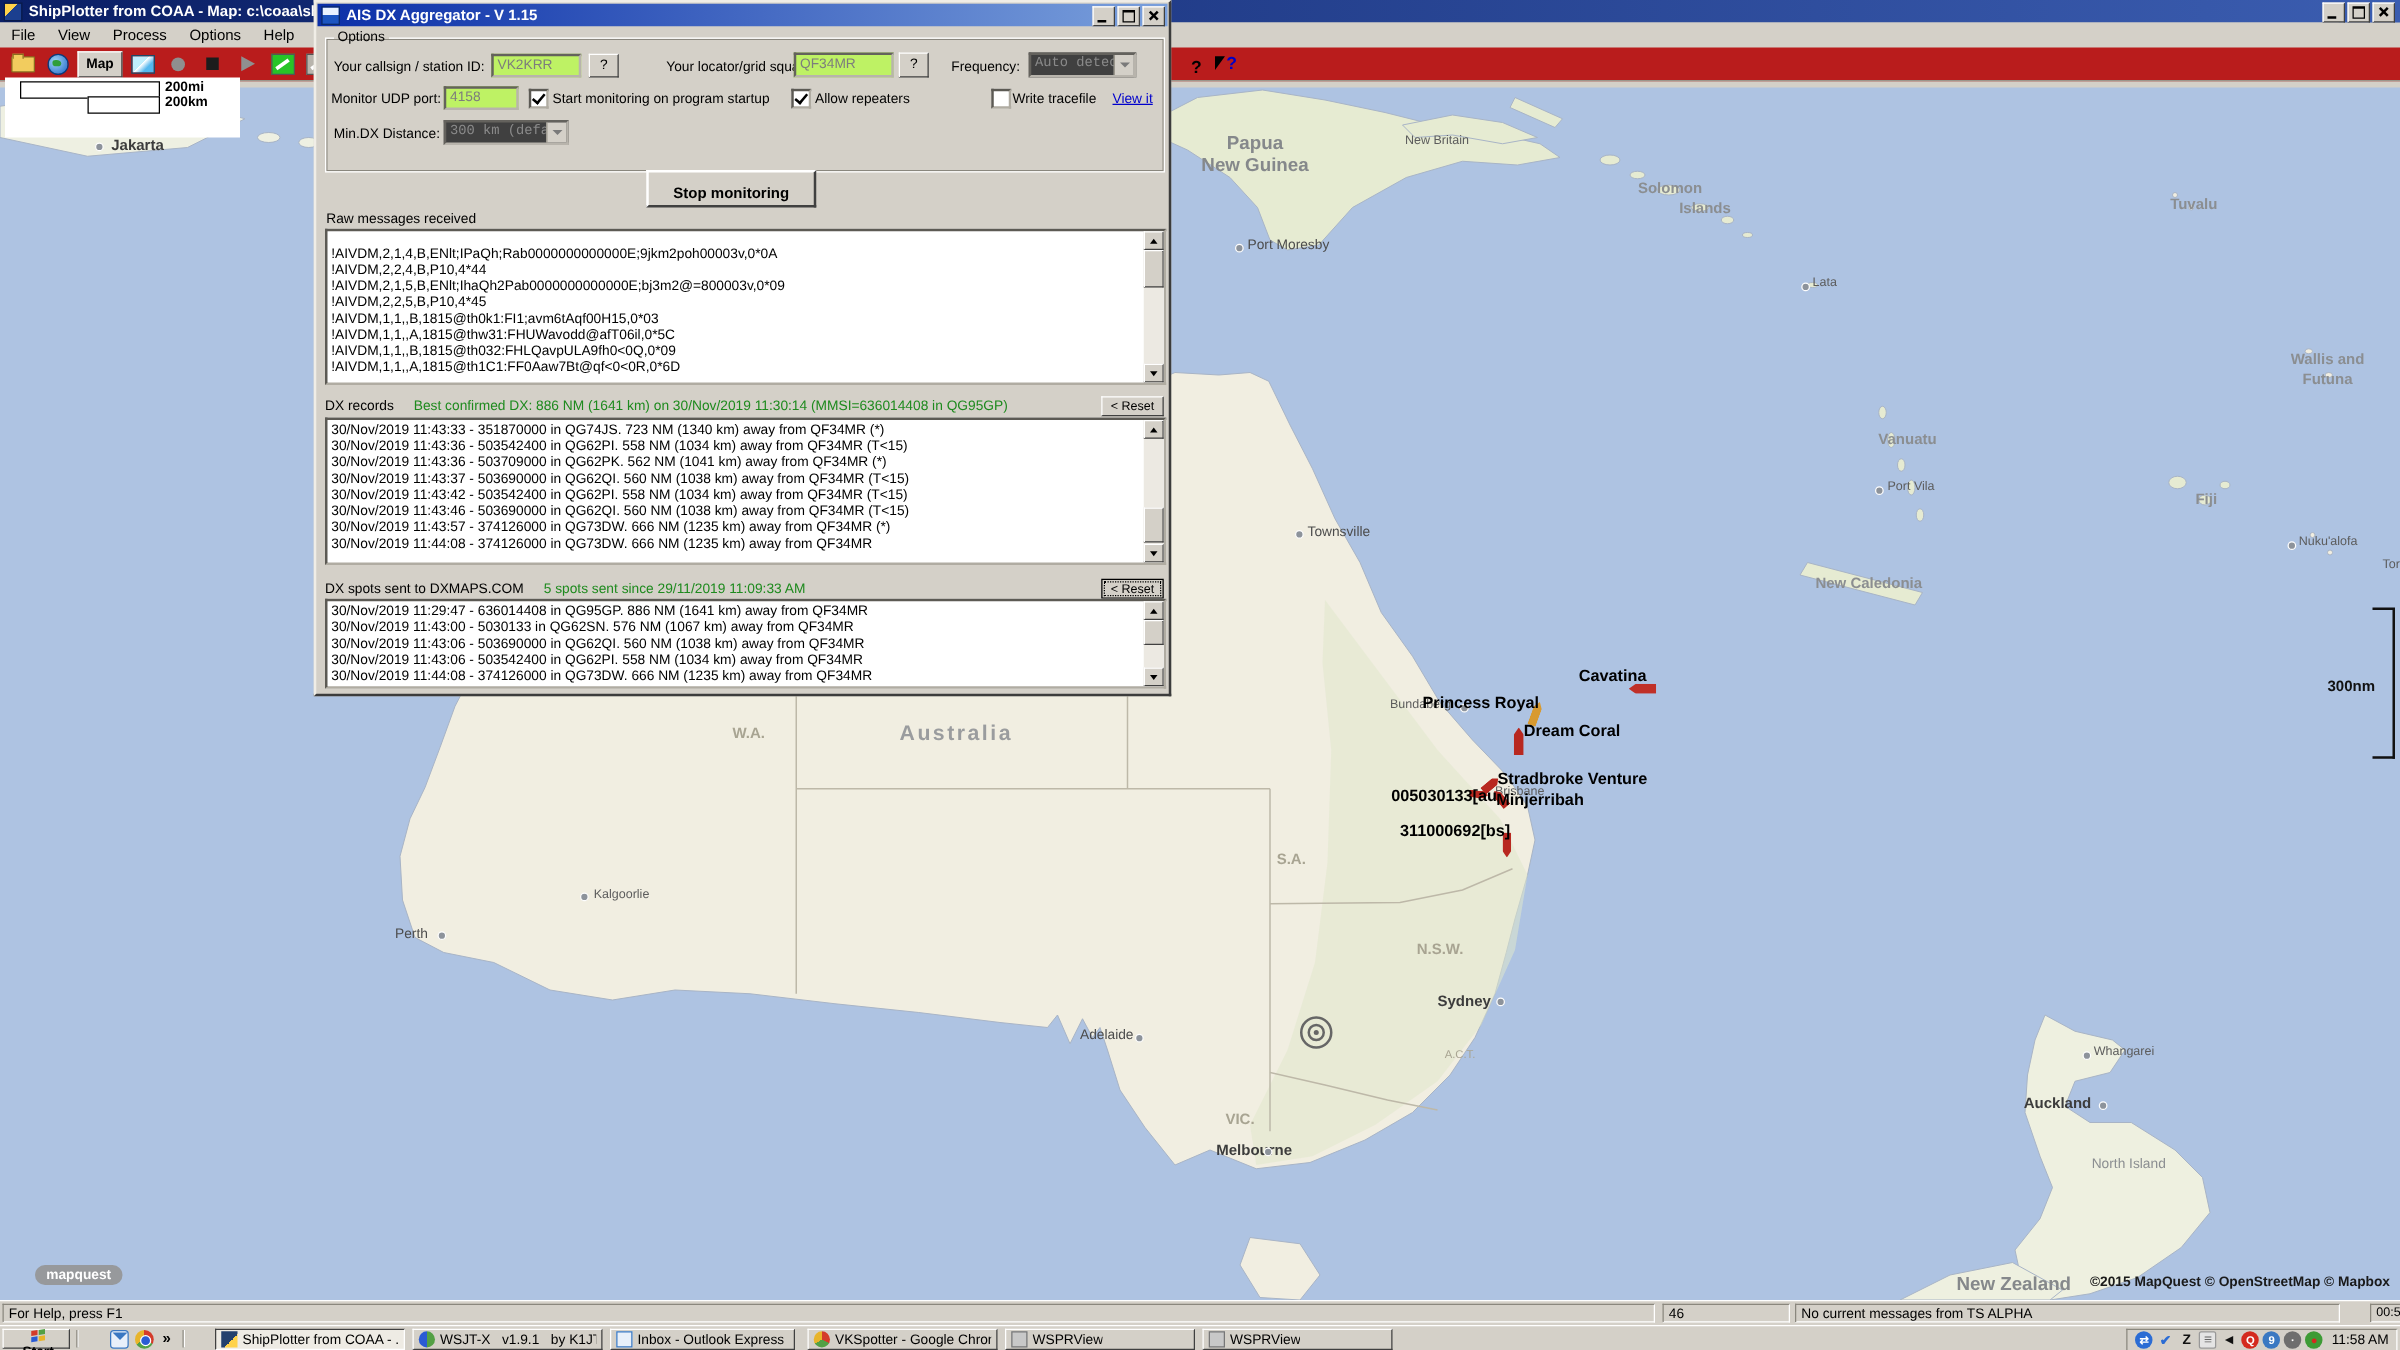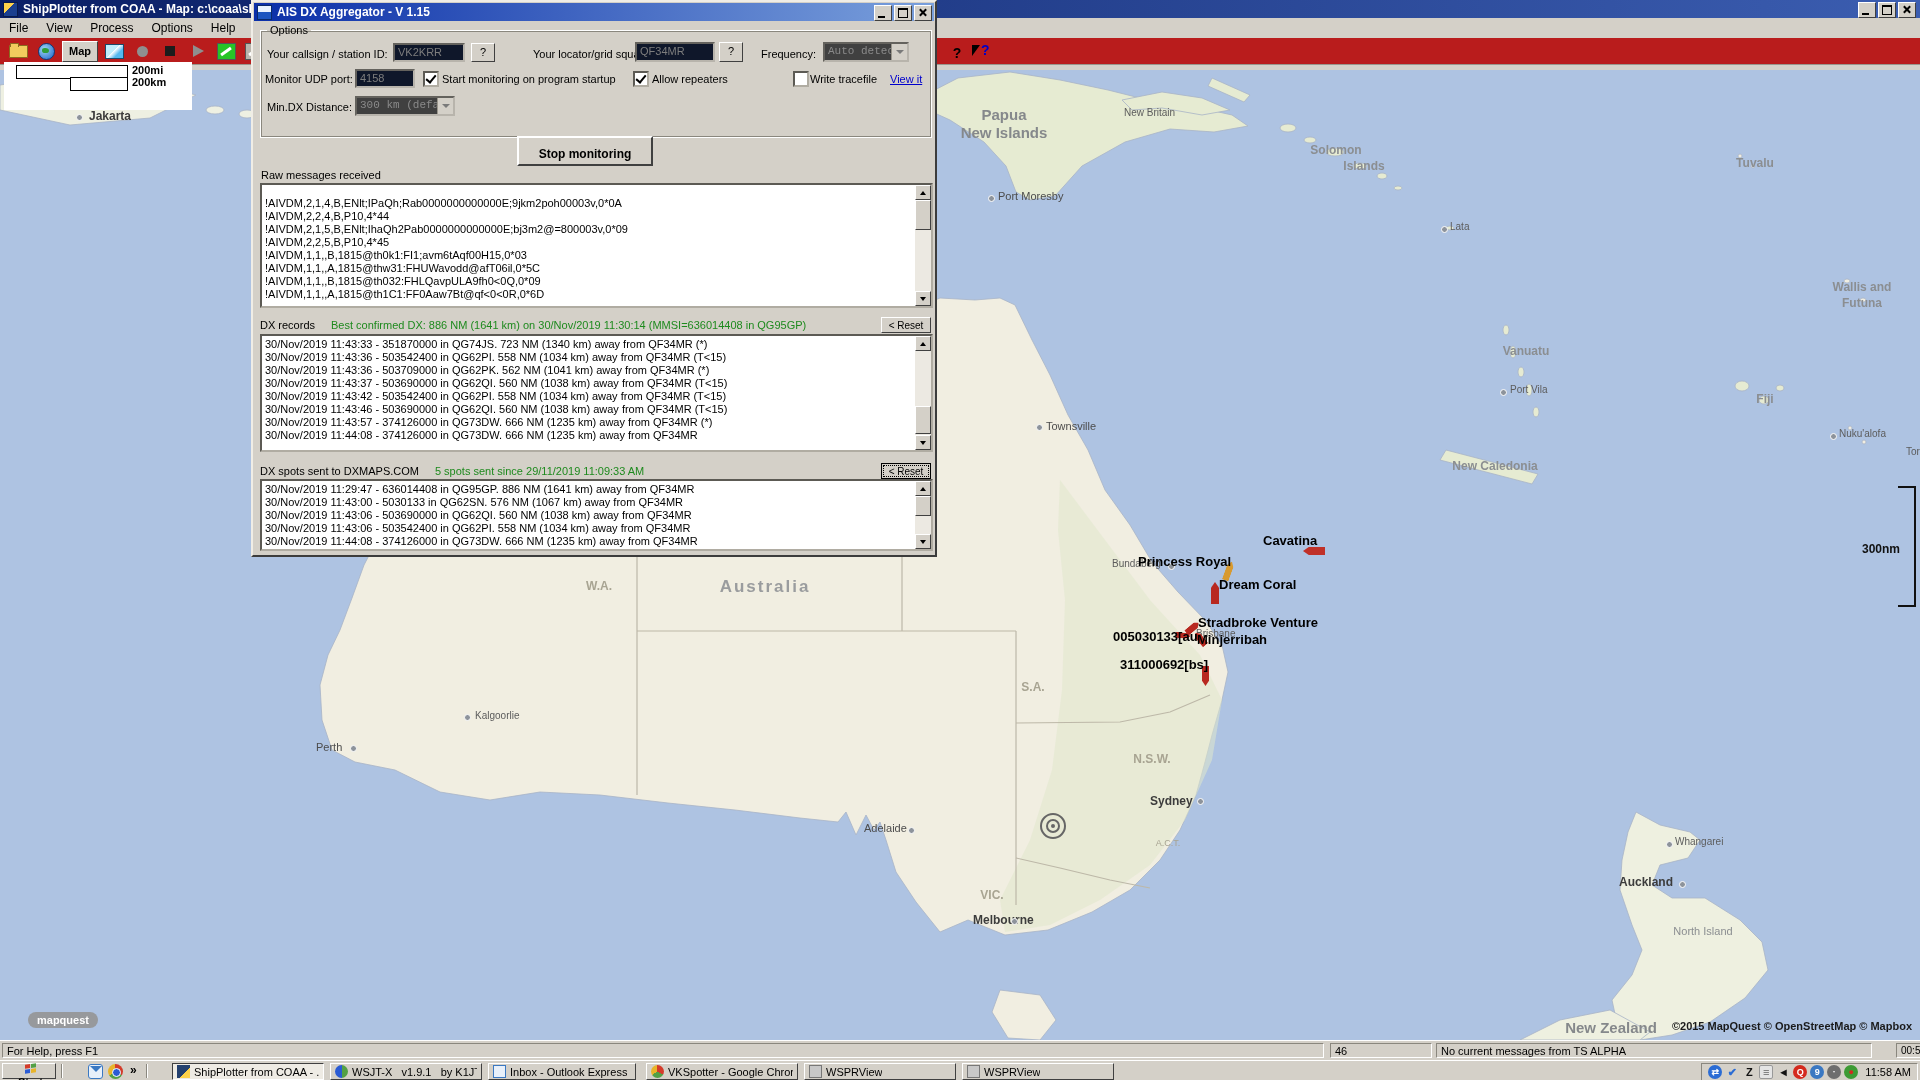--- a/index.html
+++ b/index.html
@@ -82,21 +82,21 @@
           border:2px solid;border-color:#f0ede6 #3c3c3c #3c3c3c #f0ede6;box-sizing:border-box;}
   #dlg-title{position:absolute;left:1px;top:1px;right:1px;height:18px;background:linear-gradient(90deg,#0b2fa8,#7aa0dc);
              display:flex;align-items:center;padding-left:3px;}
   #dlg-title .title{color:#fff;font-weight:bold;font-size:12px;margin-left:5px;}
   #dialog-icon{width:13px;height:13px;background:linear-gradient(180deg,#e8f2ff 45%,#1b55c0 45%);border:1px solid #0a2a6a;}
   #dlg-winbtns{right:3px;top:3px;}
   fieldset#options-group{position:absolute;left:7px;top:22px;width:670px;height:112px;margin:0;padding:0;
            border:1px solid #fff;box-shadow:inset 0 0 0 1px #8a877e;}
   fieldset#options-group legend{font-size:11px;margin-left:6px;padding:0 3px;}
   .dlg-label{position:absolute;font-size:11px;white-space:nowrap;}
-  .dlg-input{position:absolute;background:#0f172a;border:2px inset #b8b4ac;font-size:11px;color:#7d7d7d;
+  .dlg-input{position:absolute;background:#bef264;border:2px inset #b8b4ac;font-size:11px;color:#7d7d7d;
              padding:1px 3px;box-sizing:border-box;font-family:"Liberation Sans",sans-serif;}
   .qbtn{position:absolute;width:24px;background:#d4d0c8;border:1px solid;border-color:#fff #404040 #404040 #fff;
         font-size:11px;text-align:center;box-sizing:border-box;padding-top:2px;}
   .combo{position:absolute;background:#404040;border:2px inset #b8b4ac;box-sizing:border-box;font-family:Liberation Mono, monospace;}
   .combo .val{font-size:11px;color:#8a8a8a;padding:1px 3px;white-space:nowrap;overflow:hidden;display:block;margin-right:16px;}
   .combo .drop{position:absolute;right:0;top:0;bottom:0;width:15px;background:#d4d0c8;border-left:1px solid #9a968c;
                display:flex;align-items:center;justify-content:center;}
   .combo .drop::after{content:"";width:0;height:0;border-top:4px solid #7a7a7a;border-left:4px solid transparent;border-right:4px solid transparent;}
   .cb{position:absolute;width:12px;height:12px;background:#fff;border:2px inset #b0aca2;box-sizing:content-box;}
   .cb.checked::after{content:"";position:absolute;left:3px;top:0px;width:4px;height:8px;border:solid #000;border-width:0 2px 2px 0;transform:rotate(40deg);}
@@ -224,21 +224,21 @@
         <path d="M902,557 V631"></path>
       <path d="M1016,631 V905"></path>
         <path d="M1016,723 L1120,722 L1170,712 L1210,695"></path>
       <path d="M1016,858 L1060,868 L1110,880 L1150,888"></path>
     </g>
   </svg>
   <div id="map-labels">
       <div class="map-label city-bold" style="left: 89px; top: 39px;">Jakarta</div>
       <div class="map-dot" style="left: 76px; top: 44px;"></div>
       <div class="map-label region-lg centered" style="left: 1004px; top: 36px;">Papua</div>
-      <div class="map-label region-lg centered" style="left: 1004px; top: 54px;">New Islands</div>
+      <div class="map-label region-lg centered" style="left: 1004px; top: 54px;">New Guinea</div>
       <div class="map-label city" style="left: 998px; top: 120px;">Port Moresby</div>
       <div class="map-dot" style="left: 988px; top: 125px;"></div>
       <div class="map-label city-sm" style="left: 1124px; top: 37px;">New Britain</div>
       <div class="map-label region centered" style="left: 1336px; top: 73px;">Solomon</div>
       <div class="map-label region centered" style="left: 1336px; top: 89px; margin-left: 28px;">Islands</div>
       <div class="map-label region centered" style="left: 1755px; top: 86px;">Tuvalu</div>
       <div class="map-label city-sm" style="left: 1450px; top: 151px;">Lata</div>
       <div class="map-dot" style="left: 1441px; top: 156px;"></div>
       <div class="map-label region centered" style="left: 1862px; top: 210px;">Wallis and</div>
       <div class="map-label region centered" style="left: 1862px; top: 226px;">Futuna</div>

